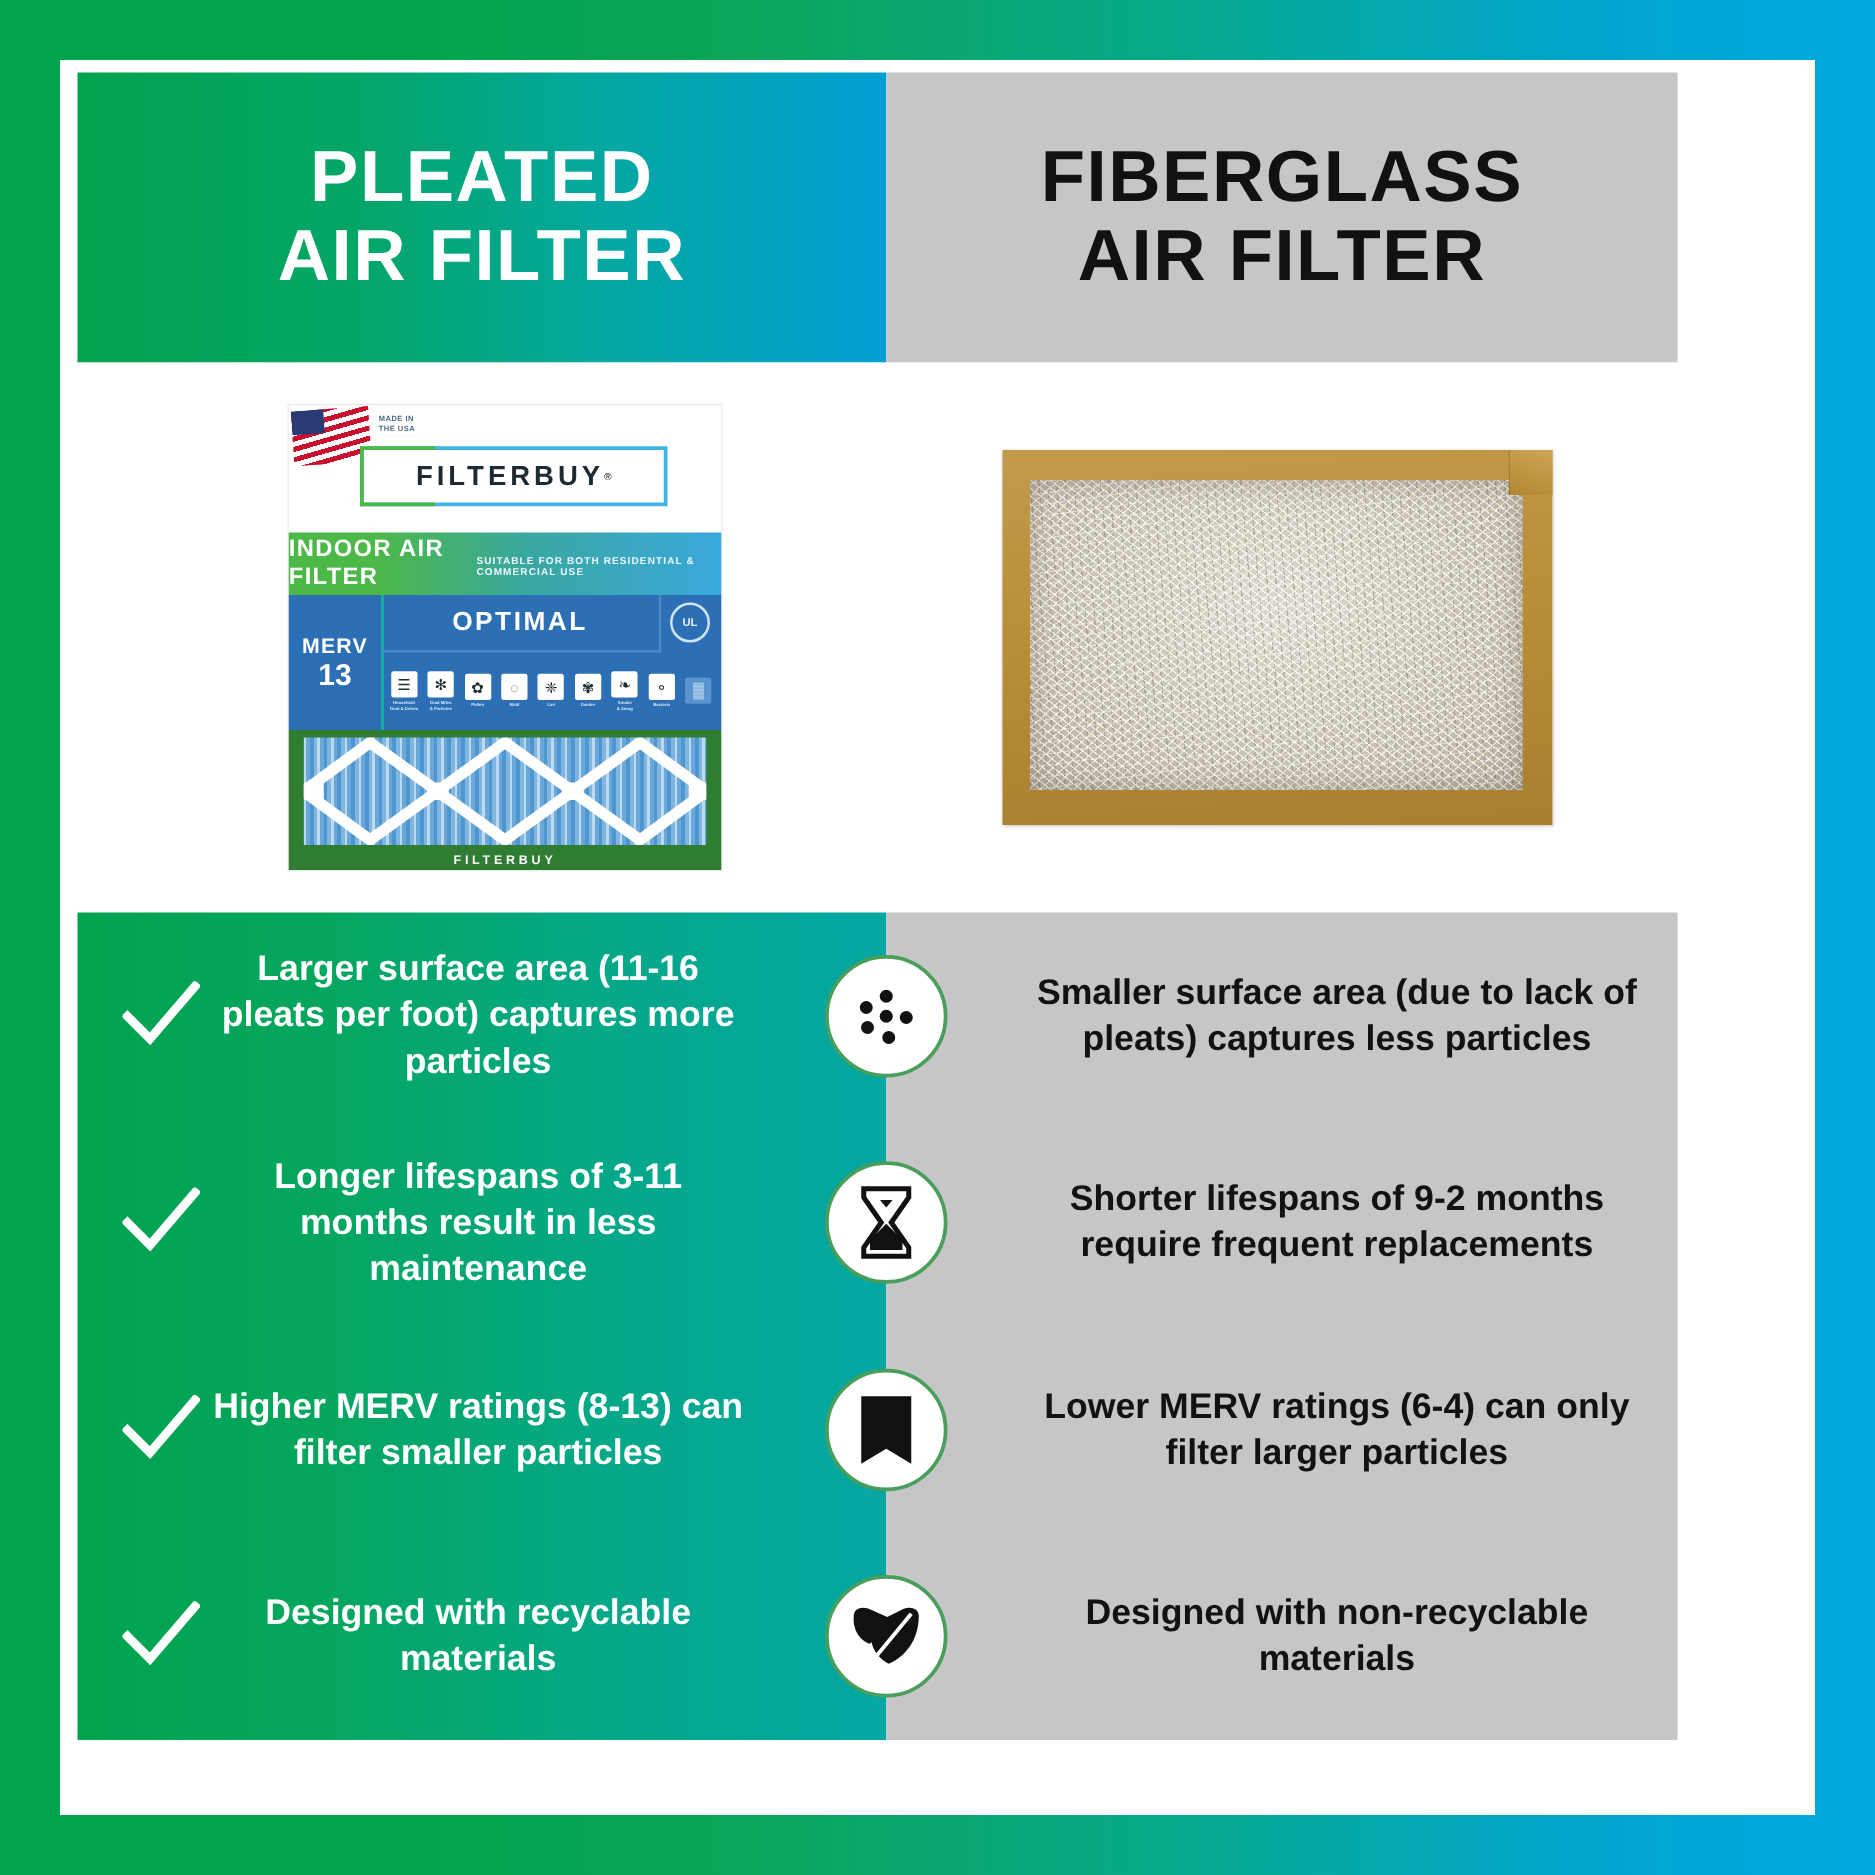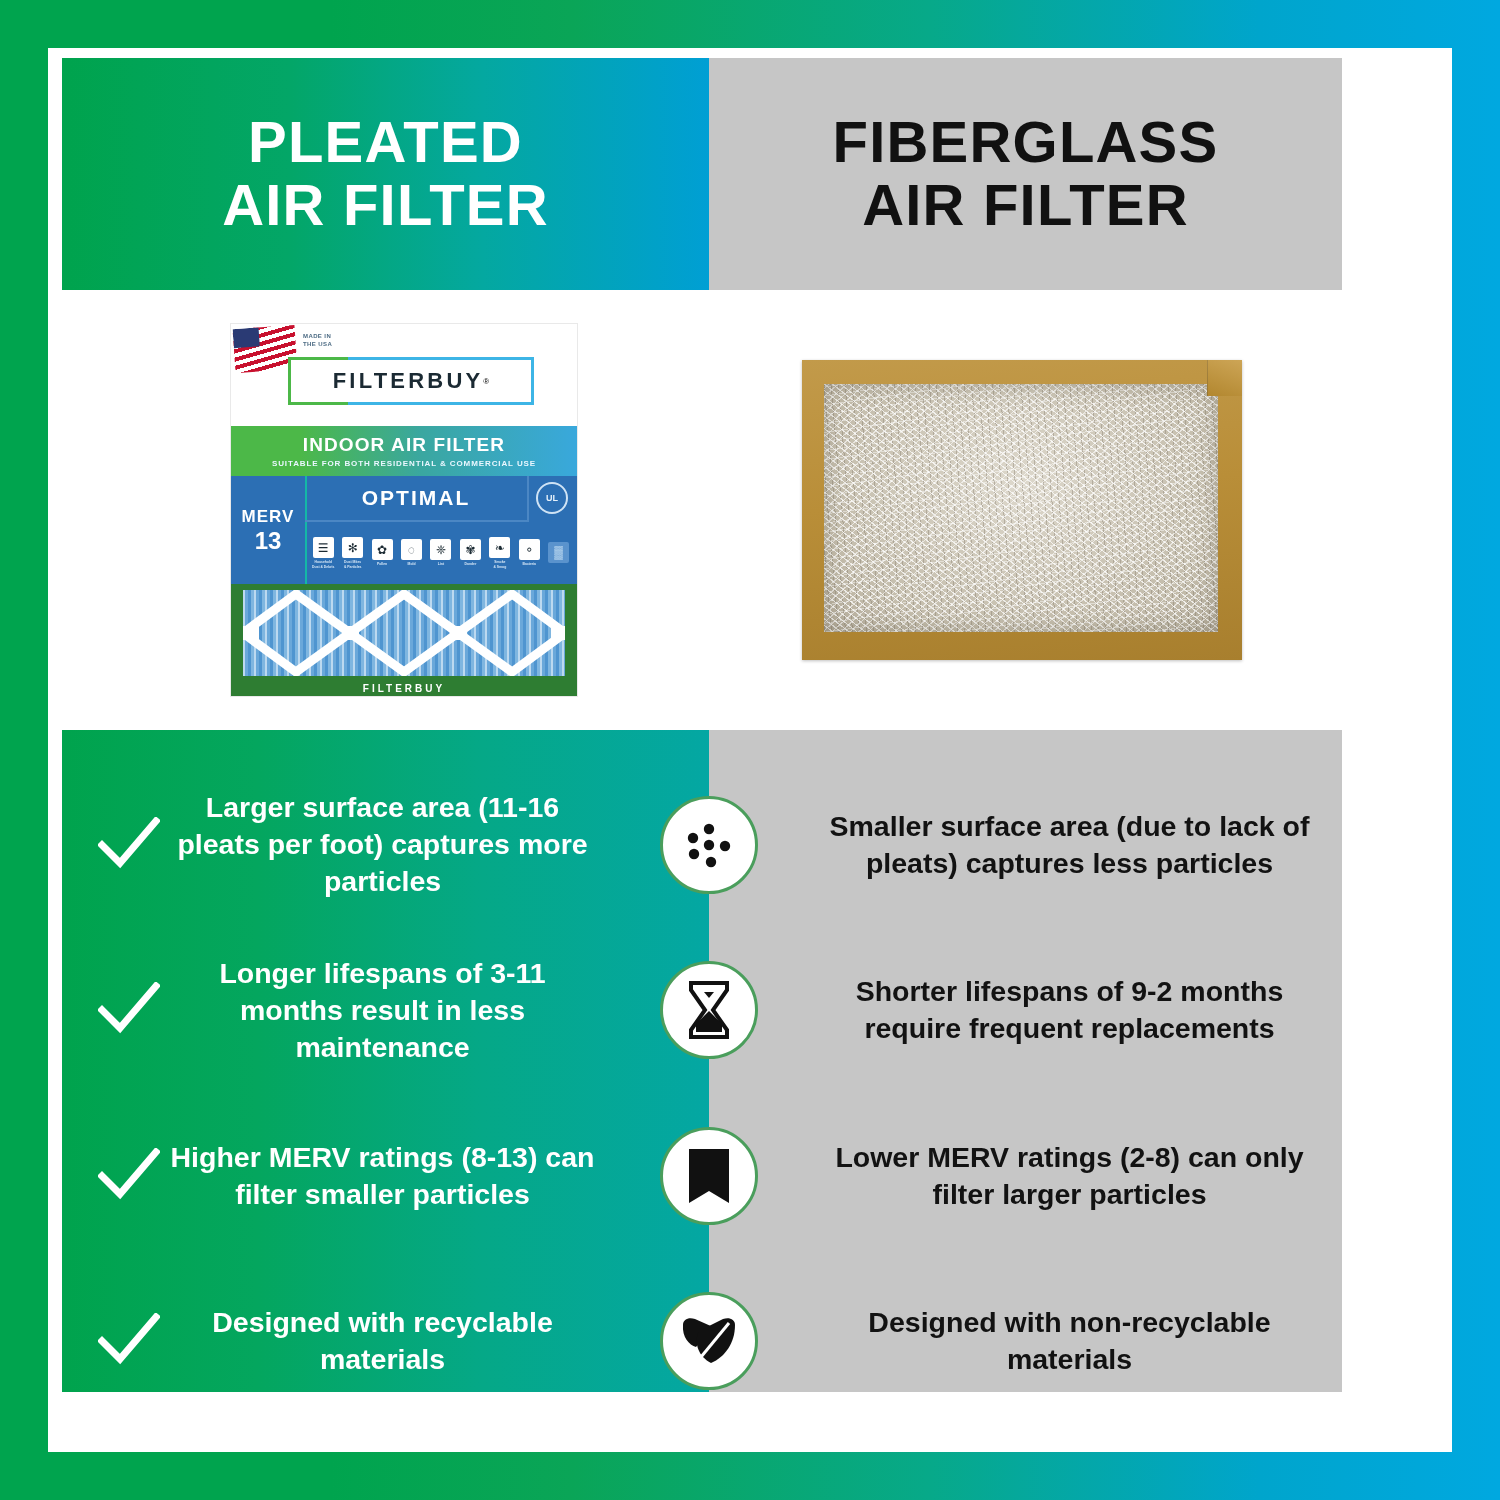--- a/index.html
+++ b/index.html
@@ -76,21 +76,21 @@
   }
   .logo-box:before{
     content:"";position:absolute;left:-3px;top:-3px;width:60px;height:calc(100% + 6px);
     border:3px solid #4cb848;border-right:none;box-sizing:border-box;
   }
   .logo-txt{font-size:22px;font-weight:bold;letter-spacing:3.2px;color:#1b2a33;}
   .logo-reg{font-size:8px;vertical-align:super;letter-spacing:0;}
   .pl-green{
     position:absolute;left:0;top:102px;width:100%;height:50px;
     background:linear-gradient(90deg,#4cb848 0%,#4cb848 20%,#3aa7a0 55%,#39a8dc 100%);
-    display:flex;flex-direction:column;align-items:center;justify-content:center;
+    display:flex;flex-direction:row;align-items:center;justify-content:center;
   }
   .pl-green .l1{color:#fff;font-weight:bold;font-size:19px;letter-spacing:1.1px;}
   .pl-green .l2{color:#eaf7ff;font-weight:bold;font-size:8px;letter-spacing:.9px;margin-top:3px;}
   .pl-blue{
     position:absolute;left:0;top:152px;width:100%;height:108px;background:#2c6fb4;
   }
   .merv-col{
     position:absolute;left:0;top:0;width:74px;height:100%;
     display:flex;flex-direction:column;align-items:center;justify-content:center;
     border-right:2px solid #14b8a6;
@@ -165,21 +165,21 @@
   .compare{
     position:absolute;left:62px;top:730px;width:1280px;height:662px;
     display:flex;
   }
   .col-left{
     width:647px;
     background:linear-gradient(90deg,#00a34d 0%,#04a65e 30%,#05a887 65%,#04a7a3 100%);
   }
   .col-right{width:633px;background:#c6c6c6;}
 
-  .rows{position:absolute;left:62px;top:762px;width:1280px;height:662px;}
+  .rows{position:absolute;left:62px;top:730px;width:1280px;height:662px;}
   .row{
     position:relative;width:100%;height:165.5px;display:flex;align-items:center;
   }
   .cell-l{
     width:647px;height:100%;display:flex;align-items:center;
     box-sizing:border-box;padding:0 110px 0 30px;
   }
   .cell-r{
     width:633px;height:100%;display:flex;align-items:center;justify-content:center;
     box-sizing:border-box;padding:0 22px 0 110px;
@@ -386,21 +386,21 @@
           </svg>
       </div>
       <div class="txt-l">Higher MERV ratings (8-13) can filter smaller particles</div>
     </div>
     <div class="badge">
       <svg width="46" height="58" viewBox="0 0 46 58">
         <path d="M3 2 H43 V56 L23 44 L3 56 Z" fill="#111111"></path>
       </svg>
     </div>
     <div class="cell-r">
-      <div class="txt-r">Lower MERV ratings (2-8) can only filter larger particles</div>
+      <div class="txt-r">Lower MERV ratings (6-4) can only filter larger particles</div>
     </div>
   </div>
 
   <div class="row">
     <div class="cell-l">
       <div class="check">
         <svg width="62" height="56" viewBox="0 0 62 56">
             <path d="M4 28 L22 46 L58 4" stroke="#ffffff" stroke-width="7" fill="none" stroke-linecap="square"></path>
           </svg>
       </div>

